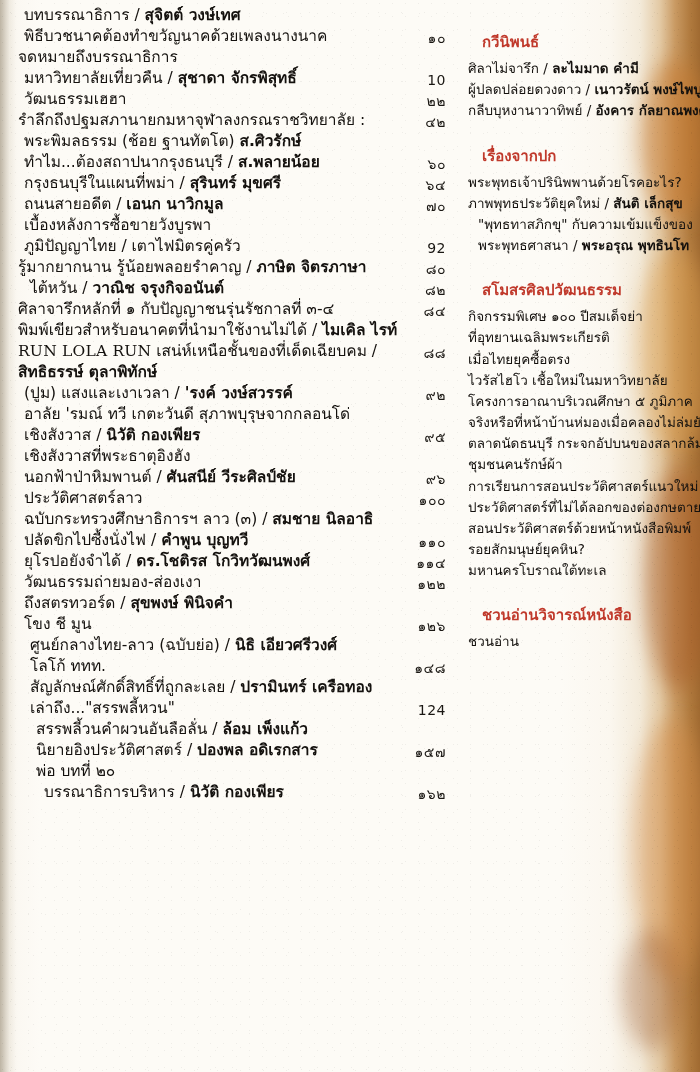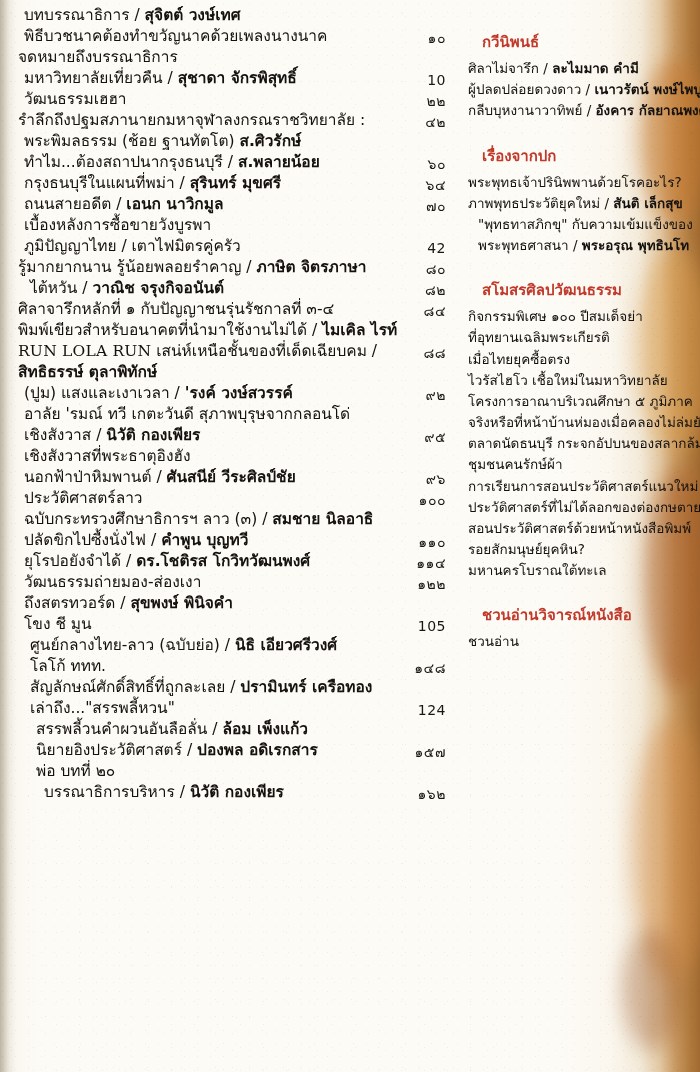--- a/index.html
+++ b/index.html
@@ -140,39 +140,39 @@
       <div class="entry i1"><span class="txt">พิธีบวชนาคต้องทำขวัญนาคด้วยเพลงนางนาค</span><span class="pg">๑๐</span></div>
       <div class="entry i0"><span class="txt">จดหมายถึงบรรณาธิการ</span></div>
       <div class="entry i1"><span class="txt">มหาวิทยาลัยเที่ยวคืน / <span class="bold">สุชาดา จักรพิสุทธิ์</span></span><span class="pg">10</span></div>
       <div class="entry i1"><span class="txt">วัฒนธรรมเฮฮา</span><span class="pg">๒๒</span></div>
       <div class="entry i0"><span class="txt">รำลึกถึงปฐมสภานายกมหาจุฬาลงกรณราชวิทยาลัย :</span><span class="pg">๔๒</span></div>
       <div class="entry i1"><span class="txt">พระพิมลธรรม (ช้อย ฐานทัตโต) <span class="bold">ส.ศิวรักษ์</span></span></div>
       <div class="entry i1"><span class="txt">ทำไม...ต้องสถาปนากรุงธนบุรี / <span class="bold">ส.พลายน้อย</span></span><span class="pg">๖๐</span></div>
       <div class="entry i1"><span class="txt">กรุงธนบุรีในแผนที่พม่า / <span class="bold">สุรินทร์ มุขศรี</span></span><span class="pg">๖๔</span></div>
       <div class="entry i1"><span class="txt">ถนนสายอดีต / <span class="bold">เอนก นาวิกมูล</span></span><span class="pg">๗๐</span></div>
       <div class="entry i1"><span class="txt">เบื้องหลังการซื้อขายวังบูรพา</span></div>
-      <div class="entry i1"><span class="txt">ภูมิปัญญาไทย / เตาไฟมิตรคู่ครัว</span><span class="pg">42</span></div>
+      <div class="entry i1"><span class="txt">ภูมิปัญญาไทย / เตาไฟมิตรคู่ครัว</span><span class="pg">92</span></div>
       <div class="entry i0"><span class="txt">รู้มากยากนาน รู้น้อยพลอยรำคาญ / <span class="bold">ภาษิต จิตรภาษา</span></span><span class="pg">๘๐</span></div>
       <div class="entry i2"><span class="txt">ไต้หวัน / <span class="bold">วาณิช จรุงกิจอนันต์</span></span><span class="pg">๘๒</span></div>
       <div class="entry i0"><span class="txt">ศิลาจารึกหลักที่ ๑ กับปัญญาชนรุ่นรัชกาลที่ ๓-๔</span><span class="pg">๘๔</span></div>
       <div class="entry i0"><span class="txt">พิมพ์เขียวสำหรับอนาคตที่นำมาใช้งานไม่ได้ / <span class="bold">ไมเคิล ไรท์</span></span></div>
       <div class="entry i0"><span class="txt"><span class="lat">RUN LOLA RUN</span> เสน่ห์เหนือชั้นของที่เด็ดเฉียบคม /</span><span class="pg">๘๘</span></div>
       <div class="entry i0"><span class="txt"><span class="bold">สิทธิธรรษ์ ตุลาพิทักษ์</span></span></div>
       <div class="entry i1"><span class="txt">(ปูม) แสงและเงาเวลา / <span class="bold">'รงค์ วงษ์สวรรค์</span></span><span class="pg">๙๒</span></div>
       <div class="entry i1"><span class="txt">อาลัย 'รมณ์ ทวี เกตะวันดี สุภาพบุรุษจากกลอนโด่</span></div>
       <div class="entry i1"><span class="txt">เชิงสังวาส / <span class="bold">นิวัติ กองเพียร</span></span><span class="pg">๙๕</span></div>
       <div class="entry i1"><span class="txt">เชิงสังวาสที่พระธาตุอิงฮัง</span></div>
       <div class="entry i1"><span class="txt">นอกฟ้าป่าหิมพานต์ / <span class="bold">ศันสนีย์ วีระศิลป์ชัย</span></span><span class="pg">๙๖</span></div>
       <div class="entry i1"><span class="txt">ประวัติศาสตร์ลาว</span><span class="pg">๑๐๐</span></div>
       <div class="entry i1"><span class="txt">ฉบับกระทรวงศึกษาธิการฯ ลาว (๓) / <span class="bold">สมชาย นิลอาธิ</span></span></div>
       <div class="entry i1"><span class="txt">ปลัดขิกไปซื้งนั่งไฟ / <span class="bold">คำพูน บุญทวี</span></span><span class="pg">๑๑๐</span></div>
       <div class="entry i1"><span class="txt">ยุโรปอยังจำได้ / <span class="bold">ดร.โชติรส โกวิทวัฒนพงศ์</span></span><span class="pg">๑๑๔</span></div>
       <div class="entry i1"><span class="txt">วัฒนธรรมถ่ายมอง-ส่องเงา</span><span class="pg">๑๒๒</span></div>
       <div class="entry i1"><span class="txt">ถึงสตรทวอร์ด / <span class="bold">สุขพงษ์ พินิจคำ</span></span></div>
-      <div class="entry i1"><span class="txt">โขง ชี มูน</span><span class="pg">105</span></div>
+      <div class="entry i1"><span class="txt">โขง ชี มูน</span><span class="pg">๑๒๖</span></div>
       <div class="entry i2"><span class="txt">ศูนย์กลางไทย-ลาว (ฉบับย่อ) / <span class="bold">นิธิ เอียวศรีวงศ์</span></span></div>
       <div class="entry i2"><span class="txt">โลโก้ ททท.</span><span class="pg">๑๔๘</span></div>
       <div class="entry i2"><span class="txt">สัญลักษณ์ศักดิ์สิทธิ์ที่ถูกละเลย / <span class="bold">ปรามินทร์ เครือทอง</span></span></div>
       <div class="entry i2"><span class="txt">เล่าถึง..."สรรพลี้หวน"</span><span class="pg">124</span></div>
       <div class="entry i3"><span class="txt">สรรพลี้วนคำผวนอันลือลั่น / <span class="bold">ล้อม เพ็งแก้ว</span></span></div>
       <div class="entry i3"><span class="txt">นิยายอิงประวัติศาสตร์ / <span class="bold">ปองพล อดิเรกสาร</span></span><span class="pg">๑๕๗</span></div>
       <div class="entry i3"><span class="txt">พ่อ บทที่ ๒๐</span></div>
       <div class="entry i4"><span class="txt">บรรณาธิการบริหาร / <span class="bold">นิวัติ กองเพียร</span></span><span class="pg">๑๖๒</span></div>
     </div>
   <div id="right-col">

